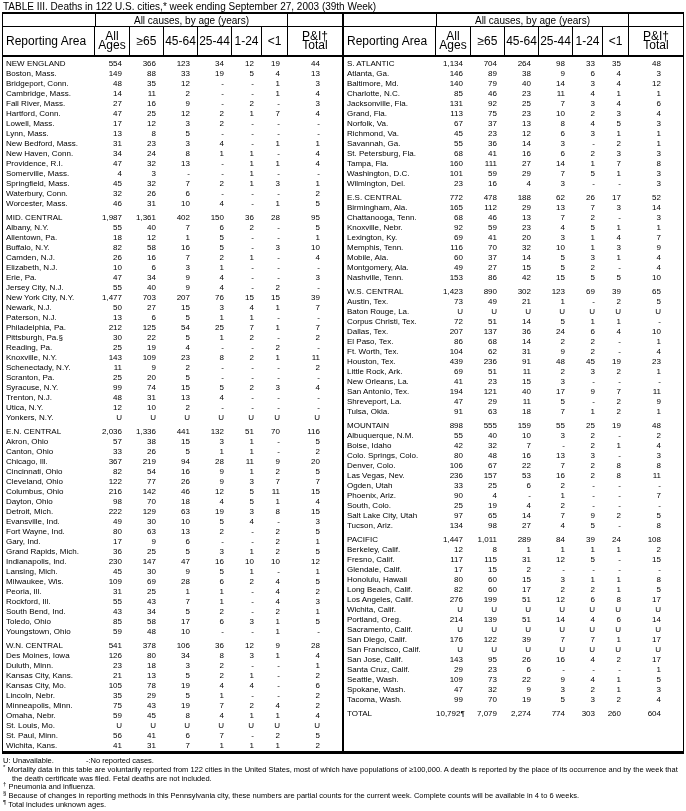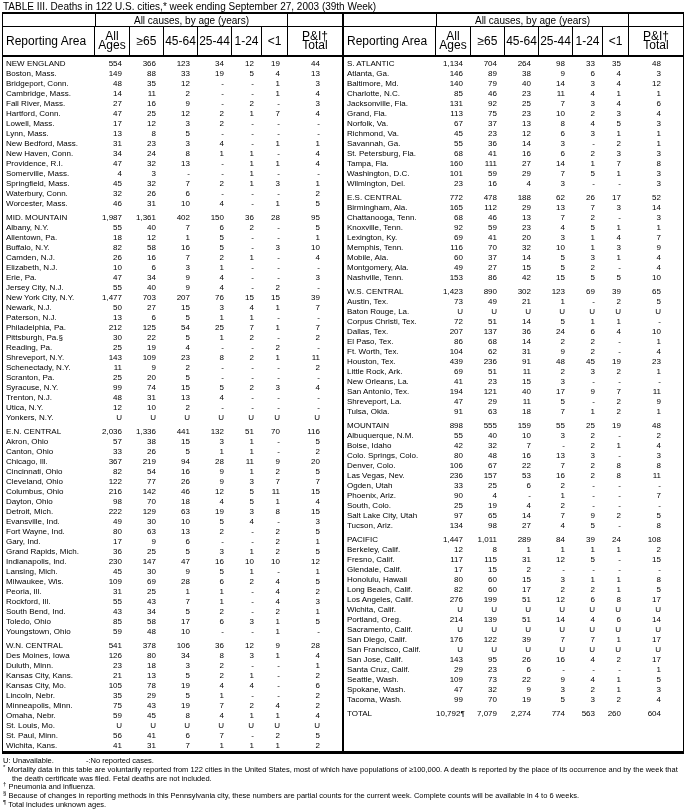--- a/index.html
+++ b/index.html
@@ -195,21 +195,21 @@
         <div class="dc pi">2</div>
         <div class="dc name">Worcester, Mass.</div>
         <div class="dc num">46</div>
         <div class="dc num">31</div>
         <div class="dc num">10</div>
         <div class="dc num">4</div>
         <div class="dc num">-</div>
         <div class="dc num">1</div>
         <div class="dc pi">5</div>
         <div class="gap"></div>
-        <div class="dc name">MID. MOUNTAIN</div>
+        <div class="dc name">MID. CENTRAL</div>
         <div class="dc num">1,987</div>
         <div class="dc num">1,361</div>
         <div class="dc num">402</div>
         <div class="dc num">150</div>
         <div class="dc num">36</div>
         <div class="dc num">28</div>
         <div class="dc pi">95</div>
         <div class="dc name">Albany, N.Y.</div>
         <div class="dc num">55</div>
         <div class="dc num">40</div>
@@ -307,21 +307,21 @@
         <div class="dc num">-</div>
         <div class="dc pi">2</div>
         <div class="dc name">Reading, Pa.</div>
         <div class="dc num">25</div>
         <div class="dc num">19</div>
         <div class="dc num">4</div>
         <div class="dc num">-</div>
         <div class="dc num">-</div>
         <div class="dc num">2</div>
         <div class="dc pi">-</div>
-        <div class="dc name">Shreveport, N.Y.</div>
+        <div class="dc name">Knoxville, N.Y.</div>
         <div class="dc num">143</div>
         <div class="dc num">109</div>
         <div class="dc num">23</div>
         <div class="dc num">8</div>
         <div class="dc num">2</div>
         <div class="dc num">1</div>
         <div class="dc pi">11</div>
         <div class="dc name">Schenectady, N.Y.</div>
         <div class="dc num">11</div>
         <div class="dc num">9</div>
@@ -769,21 +769,21 @@
         <div class="dc num">3</div>
         <div class="dc pi">14</div>
         <div class="dc name">Chattanooga, Tenn.</div>
         <div class="dc num">68</div>
         <div class="dc num">46</div>
         <div class="dc num">13</div>
         <div class="dc num">7</div>
         <div class="dc num">2</div>
         <div class="dc num">-</div>
         <div class="dc pi">3</div>
-        <div class="dc name">Knoxville, Tenn.</div>
+        <div class="dc name">Knoxville, Nebr.</div>
         <div class="dc num">92</div>
         <div class="dc num">59</div>
         <div class="dc num">23</div>
         <div class="dc num">4</div>
         <div class="dc num">5</div>
         <div class="dc num">1</div>
         <div class="dc pi">1</div>
         <div class="dc name">Lexington, Ky.</div>
         <div class="dc num">69</div>
         <div class="dc num">41</div>
@@ -1154,21 +1154,21 @@
         <div class="dc num">5</div>
         <div class="dc num">3</div>
         <div class="dc num">2</div>
         <div class="dc pi">4</div>
         <div class="gap"></div>
         <div class="dc name">TOTAL</div>
         <div class="dc num">10,792¶</div>
         <div class="dc num">7,079</div>
         <div class="dc num">2,274</div>
         <div class="dc num">774</div>
-        <div class="dc num">563</div>
+        <div class="dc num">303</div>
         <div class="dc num">260</div>
         <div class="dc pi">604</div>
       </div>
 
   </div>
 
   <div class="foot">
     <div class="legend">
       <span>U: Unavailable.</span>
       <span class="l2">-:No reported cases.</span>

